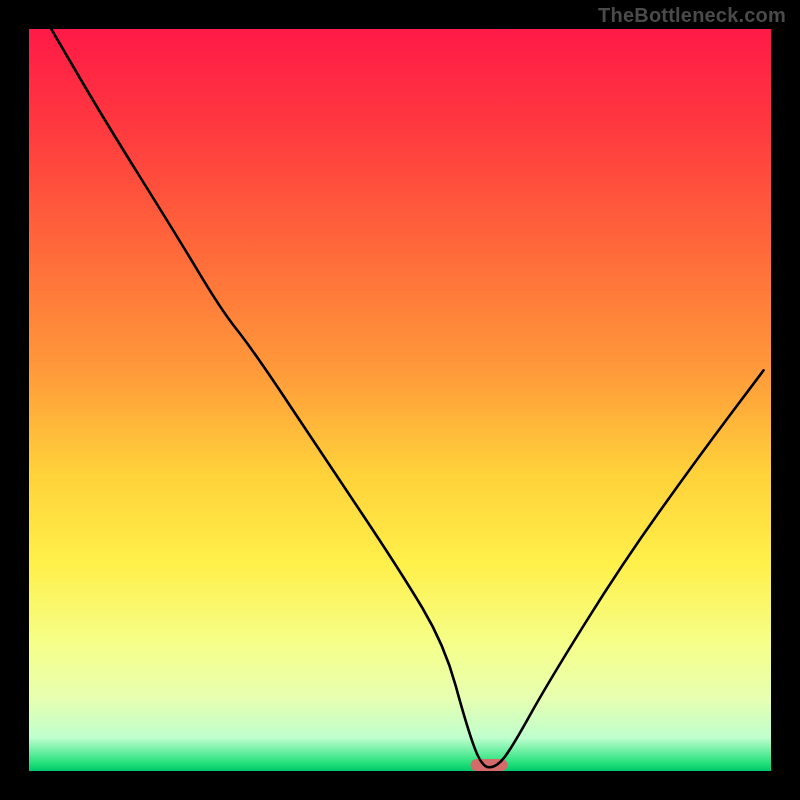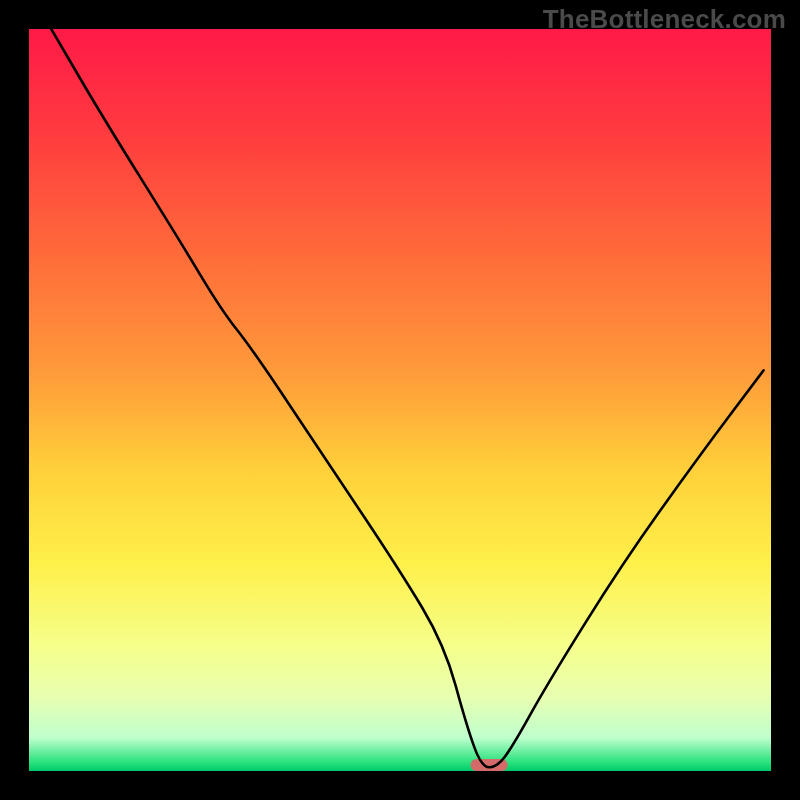--- a/index.html
+++ b/index.html
@@ -17,21 +17,21 @@
     top: 0;
     width: 800px;
     height: 800px;
     background: #000;
   }
   .watermark {
     position: absolute;
     top: 4px;
     right: 14px;
     color: #4a4a4a;
-    font-size: 26px;
+    font-size: 20px;
     font-weight: 600;
     letter-spacing: 0.2px;
     user-select: none;
   }
   .plot {
     position: absolute;
     left: 29px;
     top: 29px;
     width: 742px;
     height: 742px;

